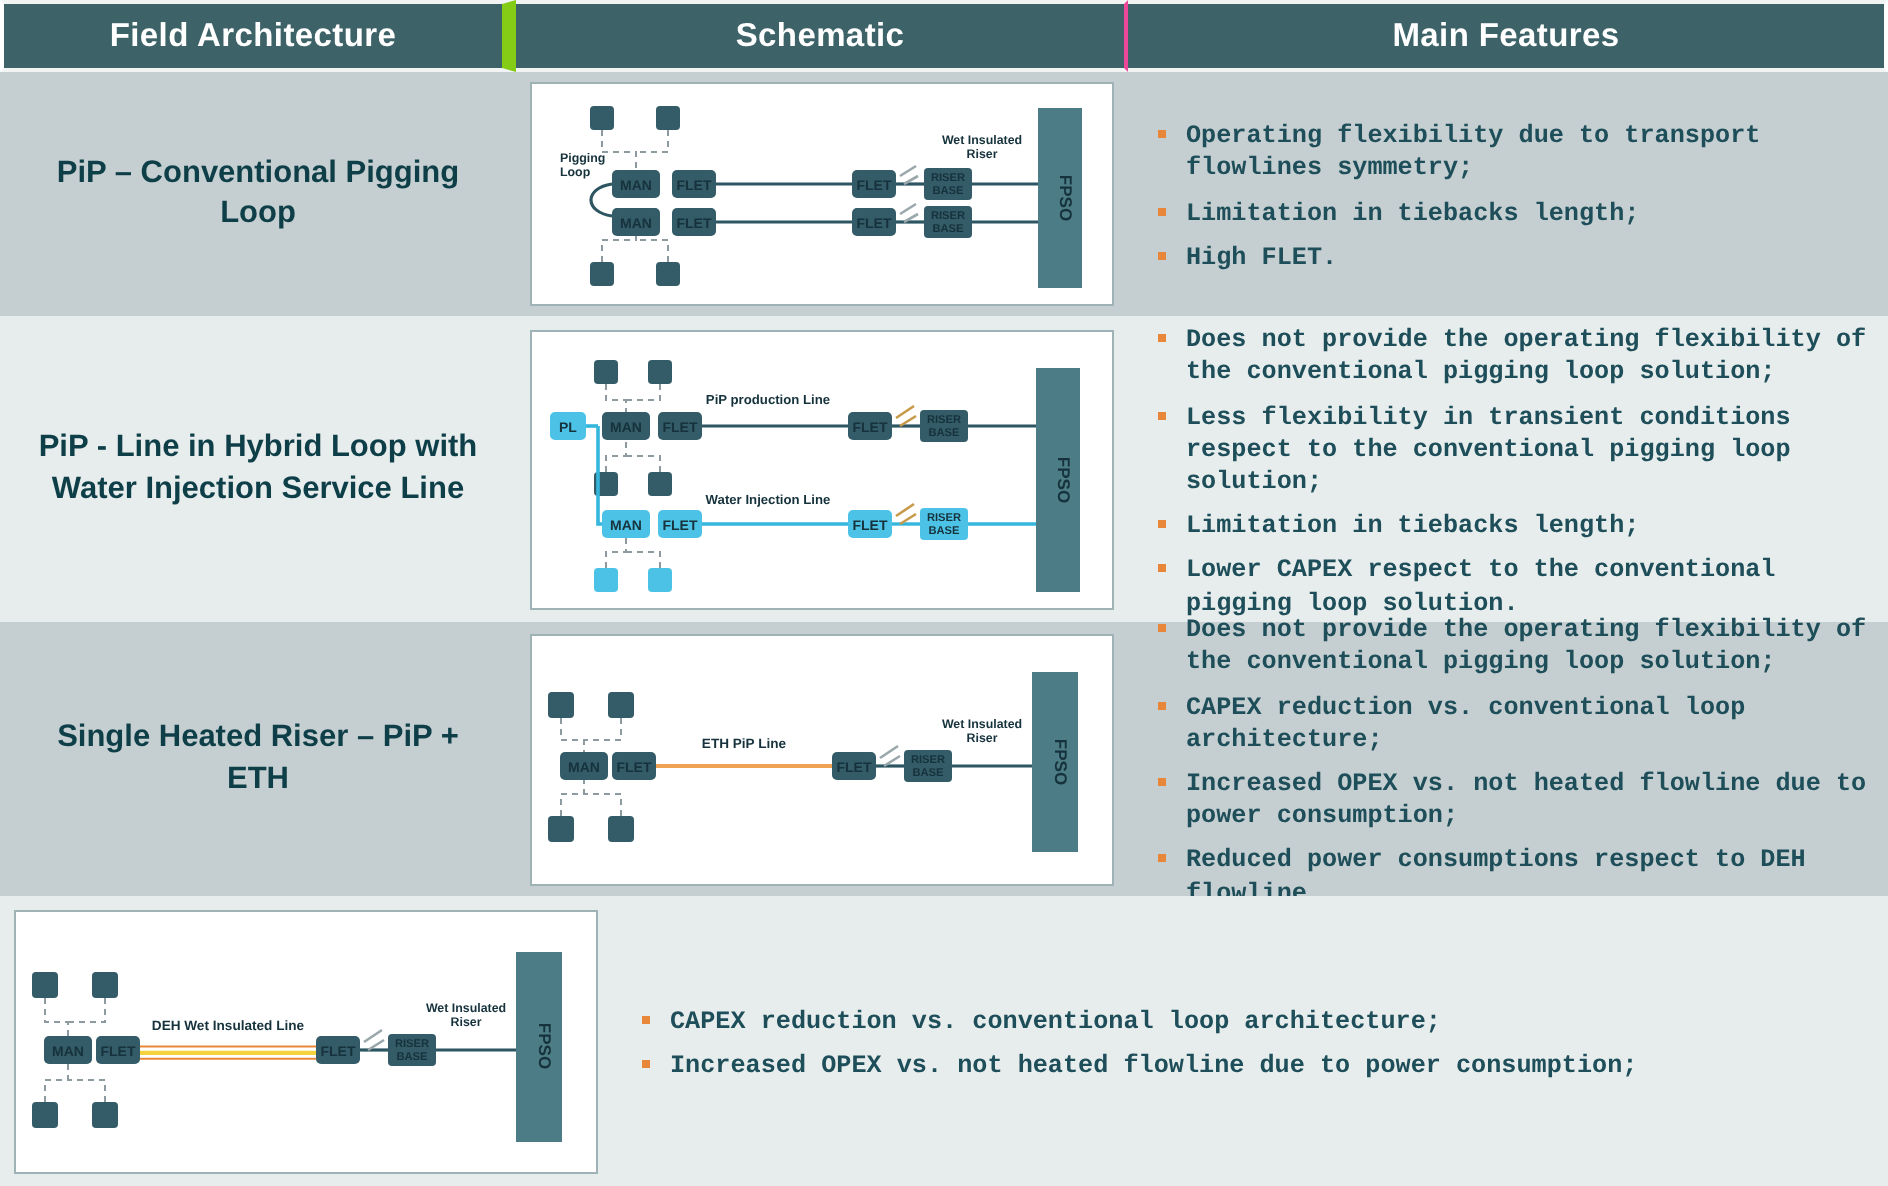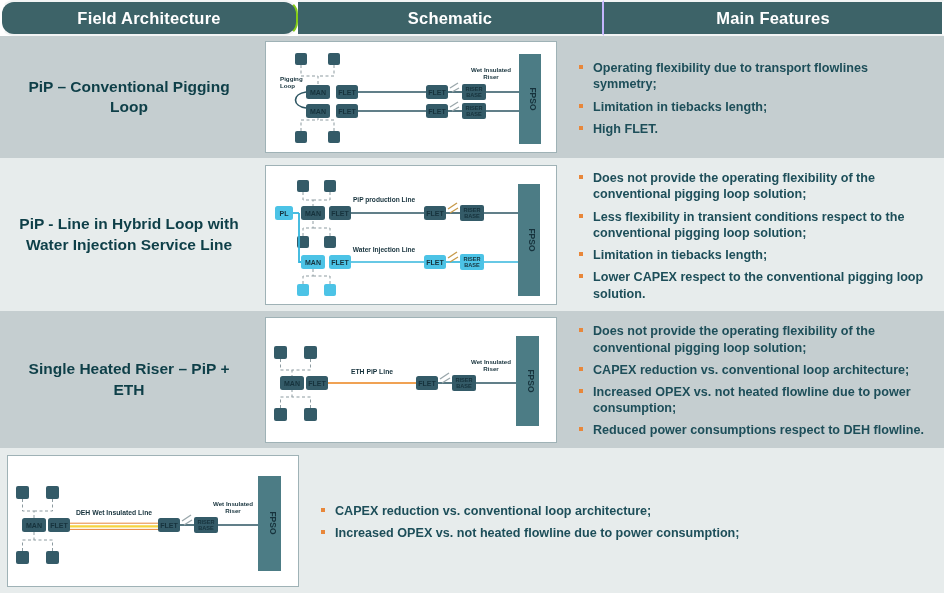--- a/index.html
+++ b/index.html
@@ -23,22 +23,22 @@
   .hd{
     background:#3d6368;
     color:#ffffff;
     display:flex;align-items:center;justify-content:center;
     font-size:16.5px;font-weight:bold;
     letter-spacing:.2px;
     box-sizing:border-box;
     border-top:2px solid #f2f4f4;
     border-bottom:2px solid #f2f4f4;
   }
-  .hd.c1{width:298px;border-left:2px solid #ffffff;border-right:2px solid #84cc16;border-radius:14px;}
-  .hd.c2{width:306px;border-right:2px solid #c4b5fd;}
+  .hd.c1{width:258px;border-left:2px solid #ffffff;border-right:7px solid #84cc16;}
+  .hd.c2{width:306px;border-right:2px solid #ec4899;}
   .hd.c3{flex:1;border-right:2px solid #ffffff;}
 
   
   .row{display:flex;box-sizing:border-box;}
   .row.r1{height:122px;}
   .row.r2{height:153px;}
   .row.r3{height:137px;}
   .row.r4{height:145px;}
 
   .cell{box-sizing:border-box;position:relative;}
@@ -71,21 +71,21 @@
     box-sizing:border-box;
     position:relative;
     overflow:hidden;
   }
   .row.r1 .sch-card{height:112px;}
   .row.r2 .sch-card{height:140px;}
   .row.r3 .sch-card{height:126px;}
   .row.r4 .sch-card{height:132px;}
 
   
-  ul.feats{margin:0;padding:0;list-style:none;width:100%;}
+  ul.feats{margin:0;padding:0;list-style:none;width:100%;font-family:Liberation Mono, monospace;}
   ul.feats li{
     position:relative;
     padding-left:15px;
     margin:0 0 6px 0;
     color:#1d4e59;
     font-size:12.6px;
     font-weight:bold;
     line-height:1.29;
   }
   ul.feats li:last-child{margin-bottom:0;}

